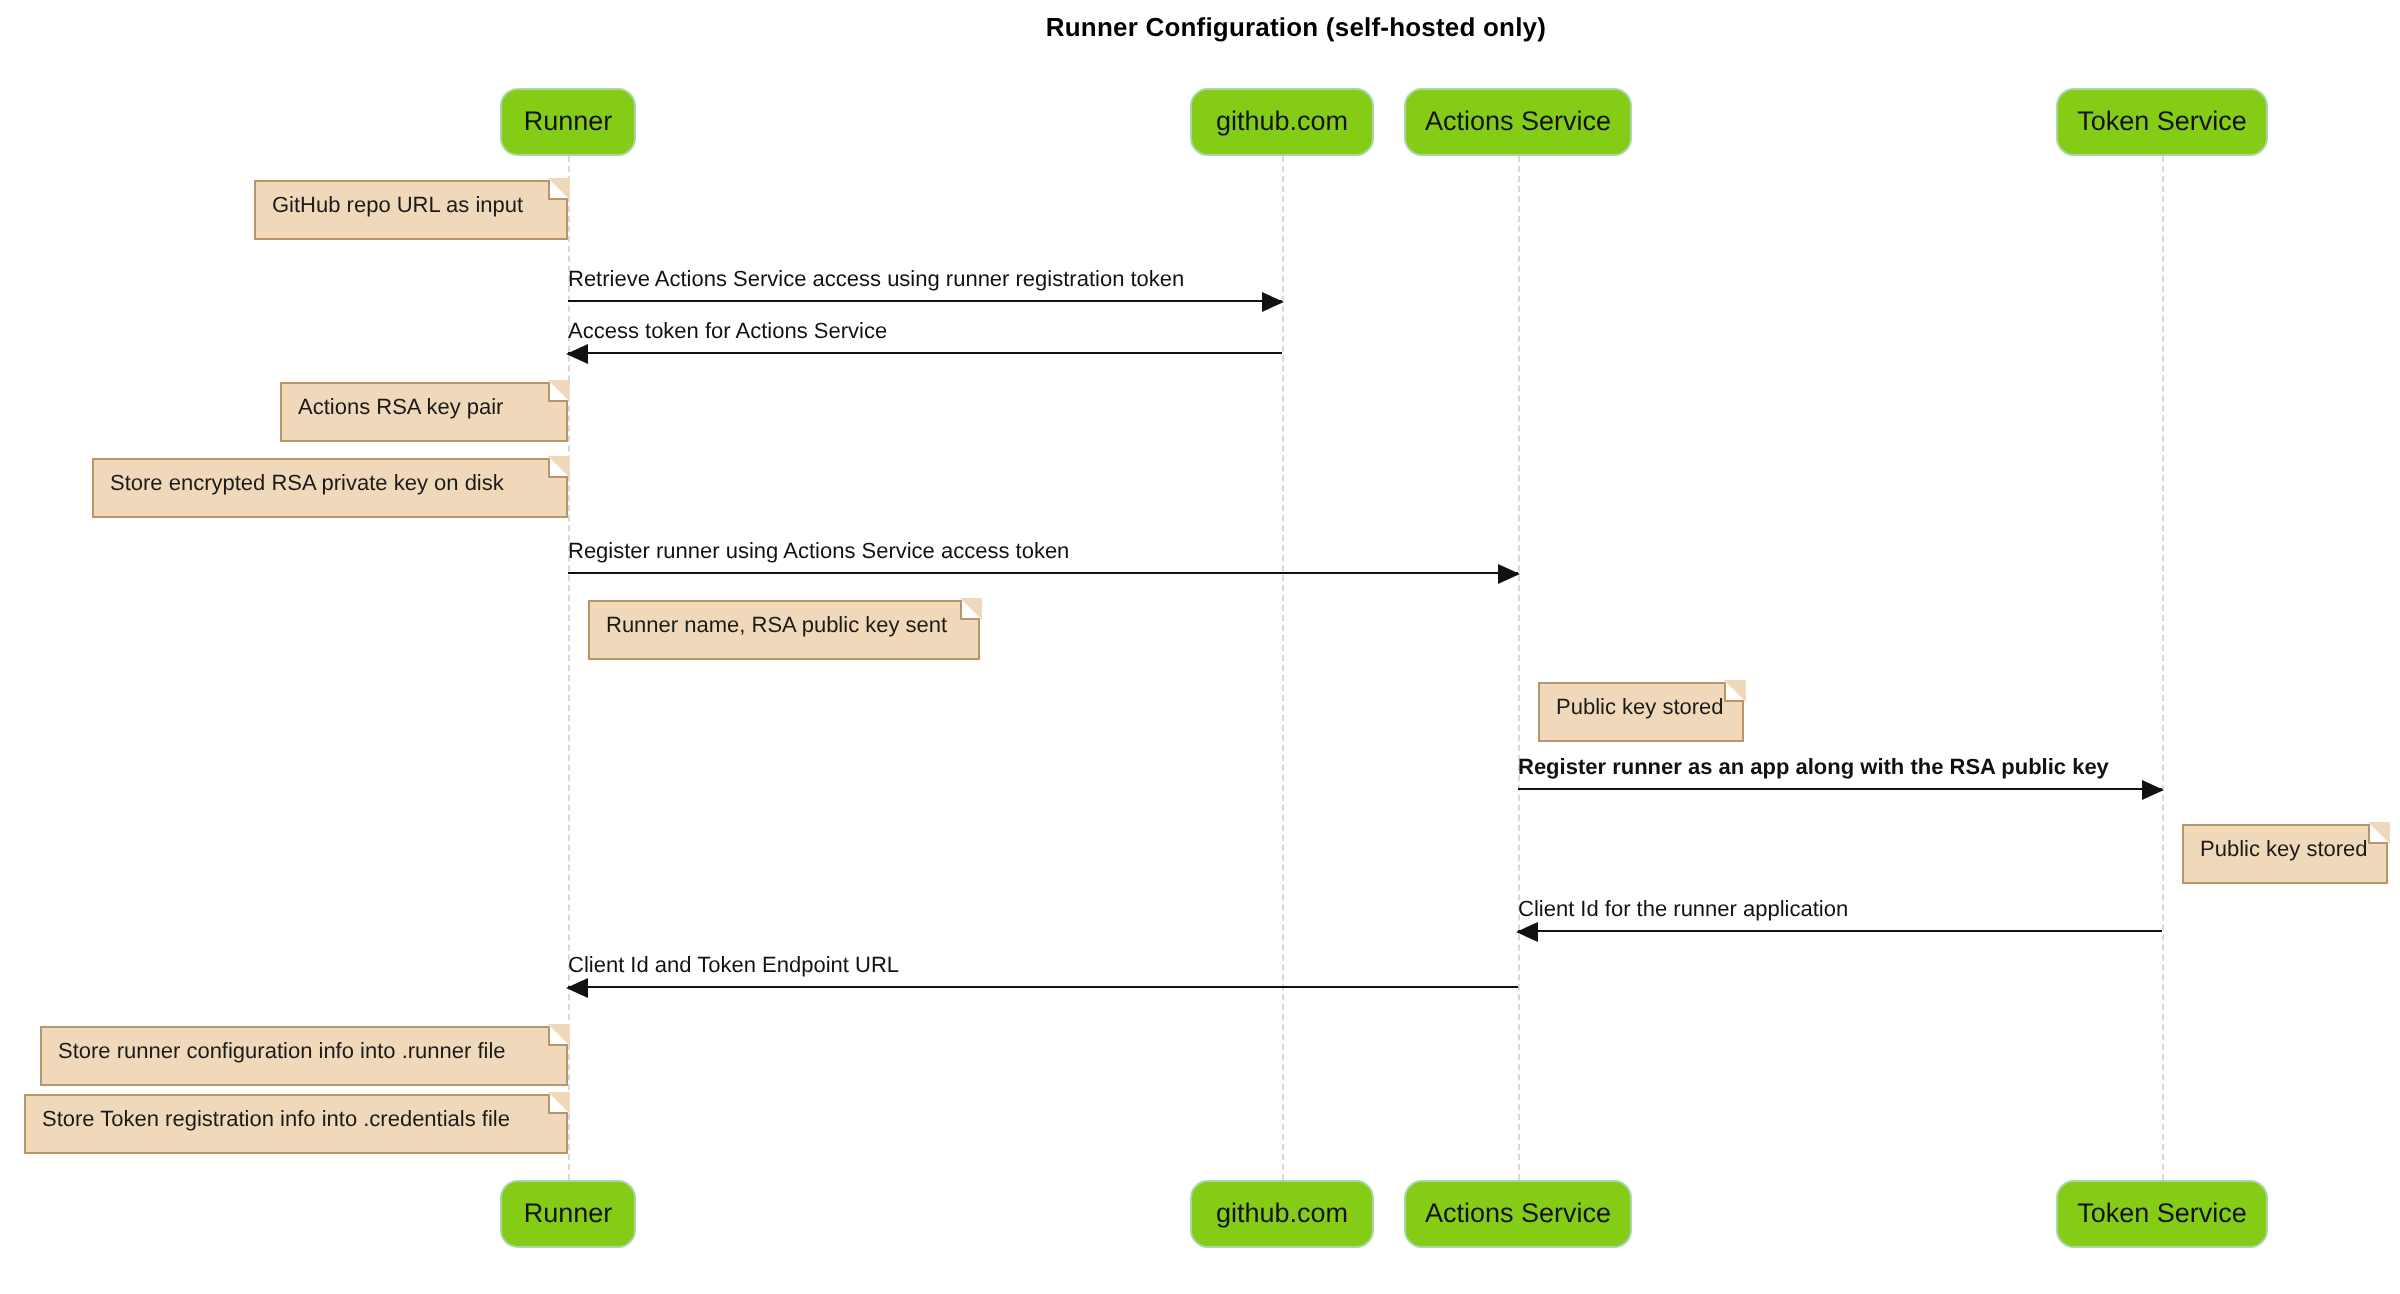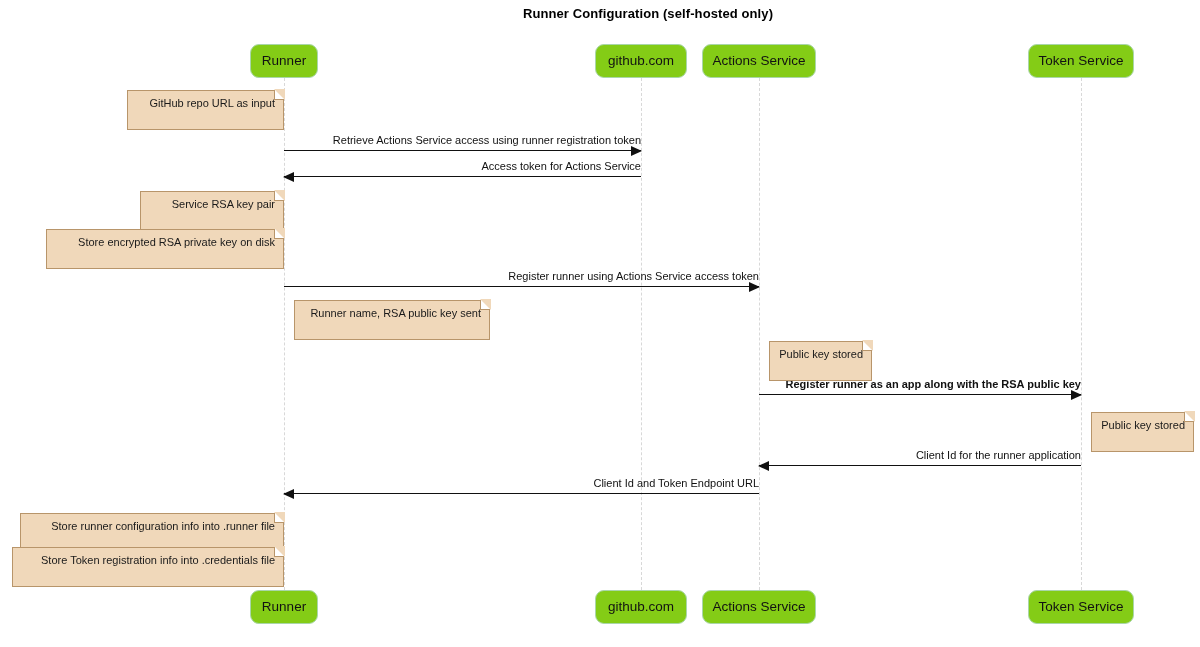--- a/index.html
+++ b/index.html
@@ -54,25 +54,24 @@
     transform: translateX(-50%);
   }
   
   .note {
     position: absolute;
     box-sizing: border-box;
     background: #f0d8ba;
     border: 1px solid #b8956a;
     font-size: 11px;
     color: #1a1a1a;
-    height: 40px;
+    height: 30px;
     line-height: 24px;
     padding: 0 8px;
     white-space: nowrap;
-    text-align: right;
   }
   .note .fold {
     position: absolute;
     top: -1px;
     right: -1px;
     width: 10px;
     height: 10px;
     background: #ffffff;
     border-left: 1px solid #b8956a;
     border-bottom: 1px solid #b8956a;
@@ -110,21 +109,21 @@
     border-top: 5px solid transparent;
     border-bottom: 5px solid transparent;
     border-right: 11px solid #111111;
     left: -1px;
   }
   .msg-label {
     position: absolute;
     font-size: 11px;
     color: #111111;
     white-space: nowrap;
-    text-align: right;
+    text-align: left;
     top: -17px;
     left: 0;
     width: 100%;
   }
 </style>
 </head>
 <body>
 
 <div id="canvas">
 
@@ -157,21 +156,21 @@
         <div class="arrowhead left"></div>
         <div class="msg-label">Client Id for the runner application</div>
       </div>
       <div class="msg" style="left: 284px; top: 493px; width: 475px;">
         <div class="arrowhead left"></div>
         <div class="msg-label">Client Id and Token Endpoint URL</div>
       </div>
     </div>
   <div id="notes-layer">
       <div class="note" style="left: 127px; top: 90px; width: 157px;"><span>GitHub repo URL as input</span><span class="fold"></span></div>
-      <div class="note" style="left: 140px; top: 191px; width: 144px;"><span>Service RSA key pair</span><span class="fold"></span></div>
+      <div class="note" style="left: 140px; top: 191px; width: 144px;"><span>Actions RSA key pair</span><span class="fold"></span></div>
       <div class="note" style="left: 46px; top: 229px; width: 238px;"><span>Store encrypted RSA private key on disk</span><span class="fold"></span></div>
       <div class="note" style="left: 294px; top: 300px; width: 196px;"><span>Runner name, RSA public key sent</span><span class="fold"></span></div>
       <div class="note" style="left: 769px; top: 341px; width: 103px;"><span>Public key stored</span><span class="fold"></span></div>
       <div class="note" style="left: 1091px; top: 412px; width: 103px;"><span>Public key stored</span><span class="fold"></span></div>
       <div class="note" style="left: 20px; top: 513px; width: 264px;"><span>Store runner configuration info into .runner file</span><span class="fold"></span></div>
       <div class="note" style="left: 12px; top: 547px; width: 272px;"><span>Store Token registration info into .credentials file</span><span class="fold"></span></div>
     </div>
   <div id="participants-top-layer">
       <div class="participant" style="left: 284px; top: 44px; width: 68px;"><span>Runner</span></div>
       <div class="participant" style="left: 641px; top: 44px; width: 92px;"><span>github.com</span></div>

